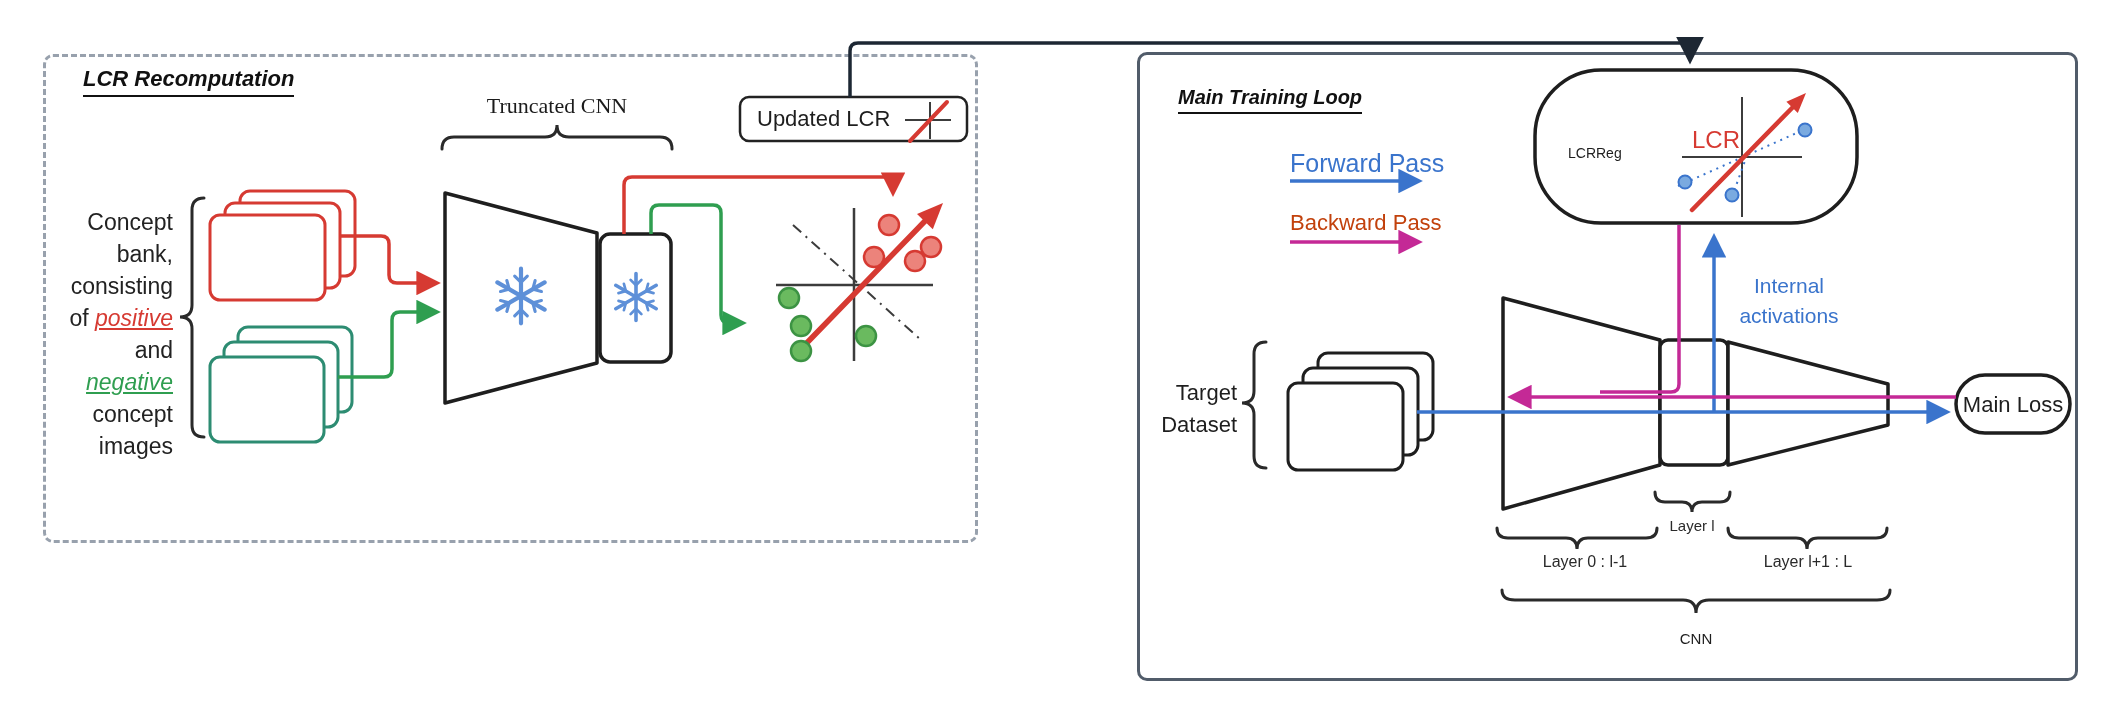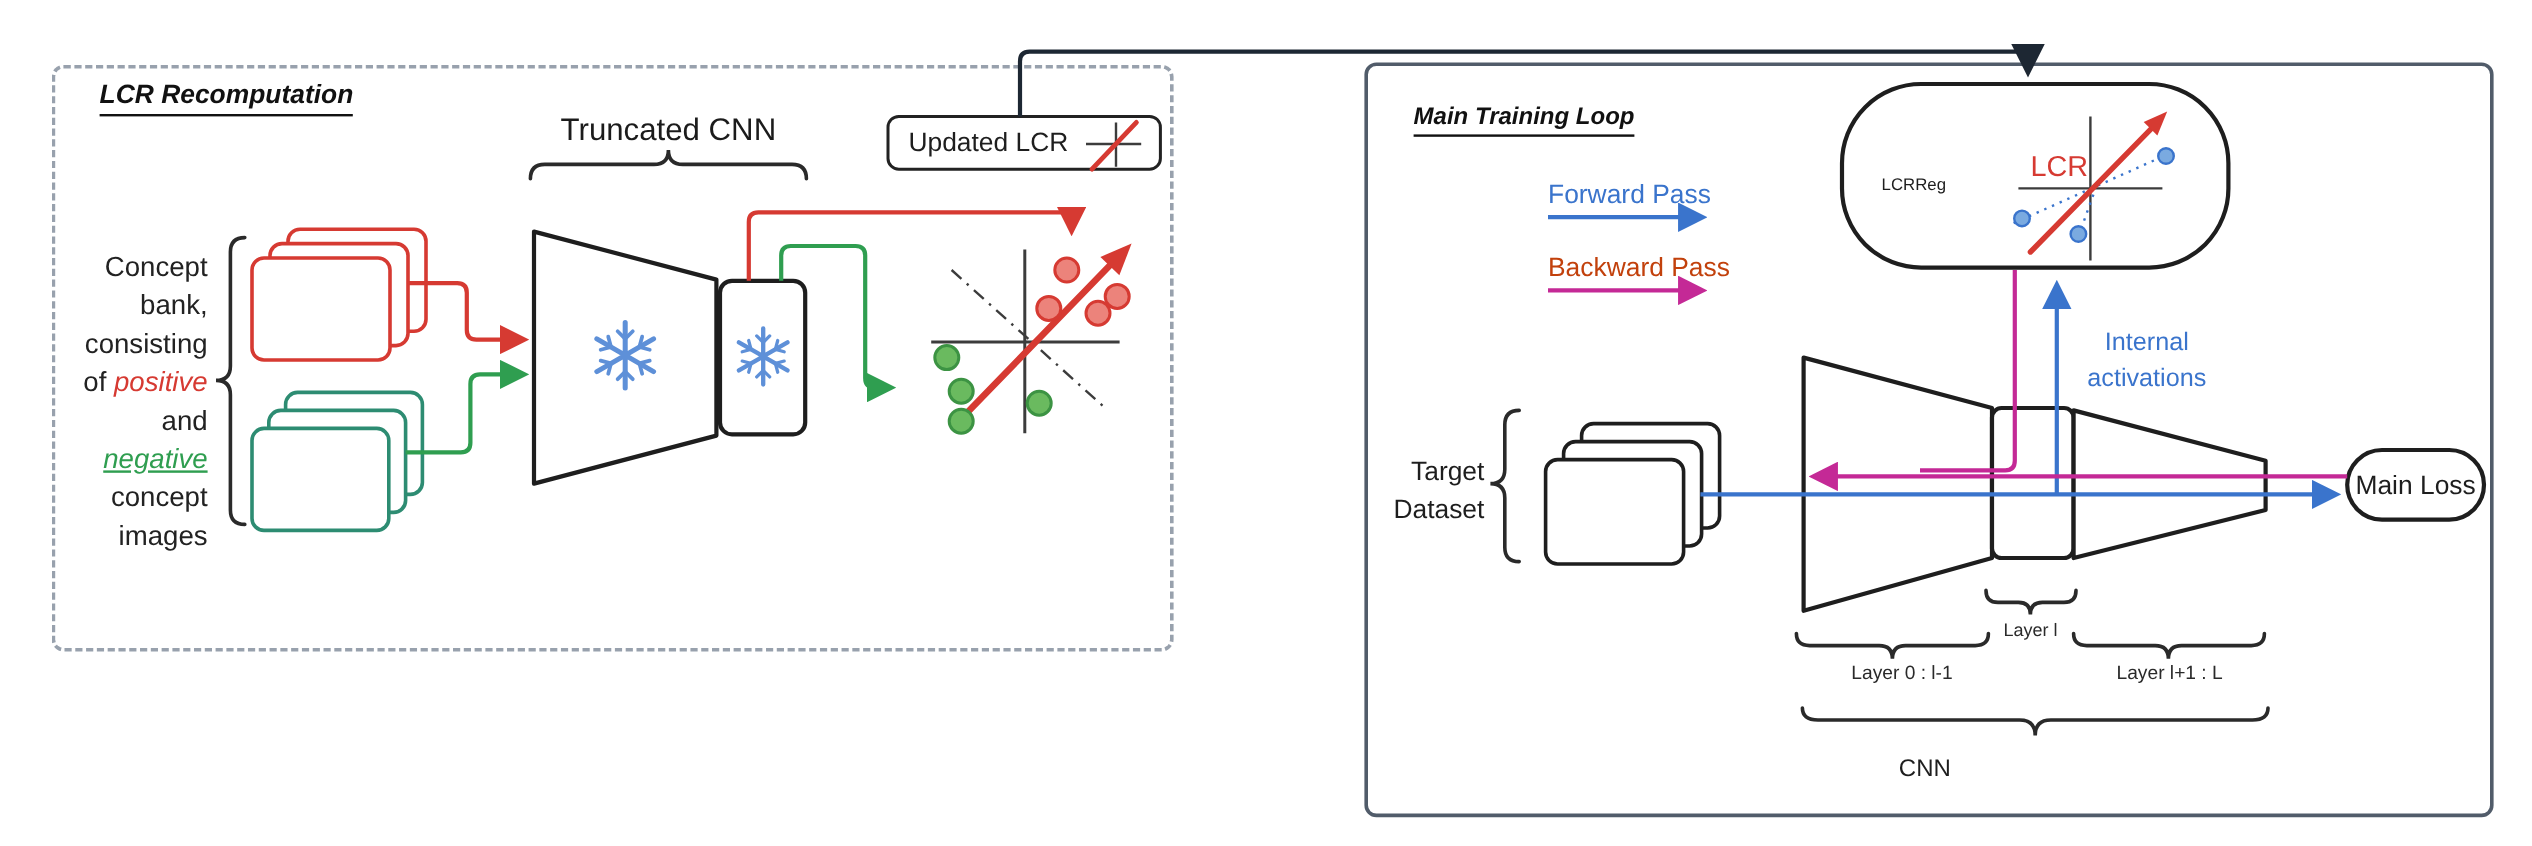--- a/index.html
+++ b/index.html
@@ -9,23 +9,23 @@
   }
   .panel{position:absolute;border-radius:10px;background:transparent;}
   .panel-left{left:43px;top:54px;width:929px;height:483px;border:3px dashed #98a1ad;}
   .panel-right{left:1137px;top:52px;width:935px;height:623px;border:3px solid #515c6a;}
   svg.layer{position:absolute;left:0;top:0;}
   .txt{position:absolute;white-space:nowrap;}
   .panel-title{font-weight:bold;font-style:italic;font-size:22px;color:#111;}
   .panel-title .u{border-bottom:2.5px solid #111;padding-bottom:3px;display:inline-block;}
   .concept-block{position:absolute;left:28px;top:206px;width:145px;text-align:right;
     font-size:23px;line-height:32px;color:#222;}
-  .pos-word{color:#d63a32;font-style:italic;margin-top:40px;}
+  .pos-word{color:#d63a32;font-style:italic;text-decoration:underline;margin-top:40px;}
   .neg-word{color:#2f9e50;font-style:italic;text-decoration:underline;}
-  .c-label{font-size:26px;color:#1b1b1b;}
+  .c-label{font-size:22px;color:#1b1b1b;font-family:Liberation Serif, serif;}
   .center{text-align:center;}
   .blue-t{color:#3a74cc;}
   .magenta-t{color:#c2410c;}
   .red-t{color:#d63a32;}
   .small-lbl{font-size:16px;color:#2a2a2a;}
 </style>
 </head>
 <body>
 
 <div class="stage">
@@ -173,36 +173,36 @@
   </div>
 
   <div class="txt c-label center" style="left:457px;top:93px;width:200px;">Truncated CNN</div>
 
   <div class="txt" style="left:757px;top:106px;font-size:22px;">Updated LCR</div>
 
   <div class="txt panel-title" style="left:1178px;top:86px;font-size:20px;">
     <span class="u">Main Training Loop</span>
   </div>
 
-  <div class="txt blue-t" style="left:1290px;top:149px;font-size:22px;">Forward Pass</div>
+  <div class="txt blue-t" style="left:1290px;top:149px;font-size:25px;">Forward Pass</div>
   <div class="txt magenta-t" style="left:1290px;top:210px;font-size:22px;">Backward Pass</div>
 
   <div class="txt" style="left:1568px;top:145px;font-size:14px;">LCRReg</div>
   <div class="txt red-t" style="left:1692px;top:126px;font-size:24px;">LCR</div>
 
   <div class="txt" style="left:1117px;top:377px;width:120px;text-align:right;font-size:22px;line-height:32px;white-space:normal;">
     <div>Target</div>
     <div>Dataset</div>
   </div>
 
   <div class="txt blue-t center" style="left:1709px;top:271px;width:160px;font-size:21px;line-height:30px;white-space:normal;">
     <div>Internal</div>
     <div>activations</div>
   </div>
 
   <div class="txt center" style="left:1956px;top:392px;width:114px;font-size:22px;">Main Loss</div>
 
   <div class="txt center" style="left:1642px;top:517px;width:100px;font-size:15px;color:#2a2a2a;">Layer l</div>
   <div class="txt small-lbl center" style="left:1500px;top:553px;width:170px;">Layer 0 : l-1</div>
   <div class="txt small-lbl center" style="left:1723px;top:553px;width:170px;">Layer l+1 :  L</div>
-  <div class="txt center" style="left:1554px;top:630px;width:100px;font-size:20px;text-align:center;">CNN</div>
+  <div class="txt center" style="left:1646px;top:630px;width:100px;font-size:15px;text-align:center;">CNN</div>
 
 </div>
 
 </body></html>

